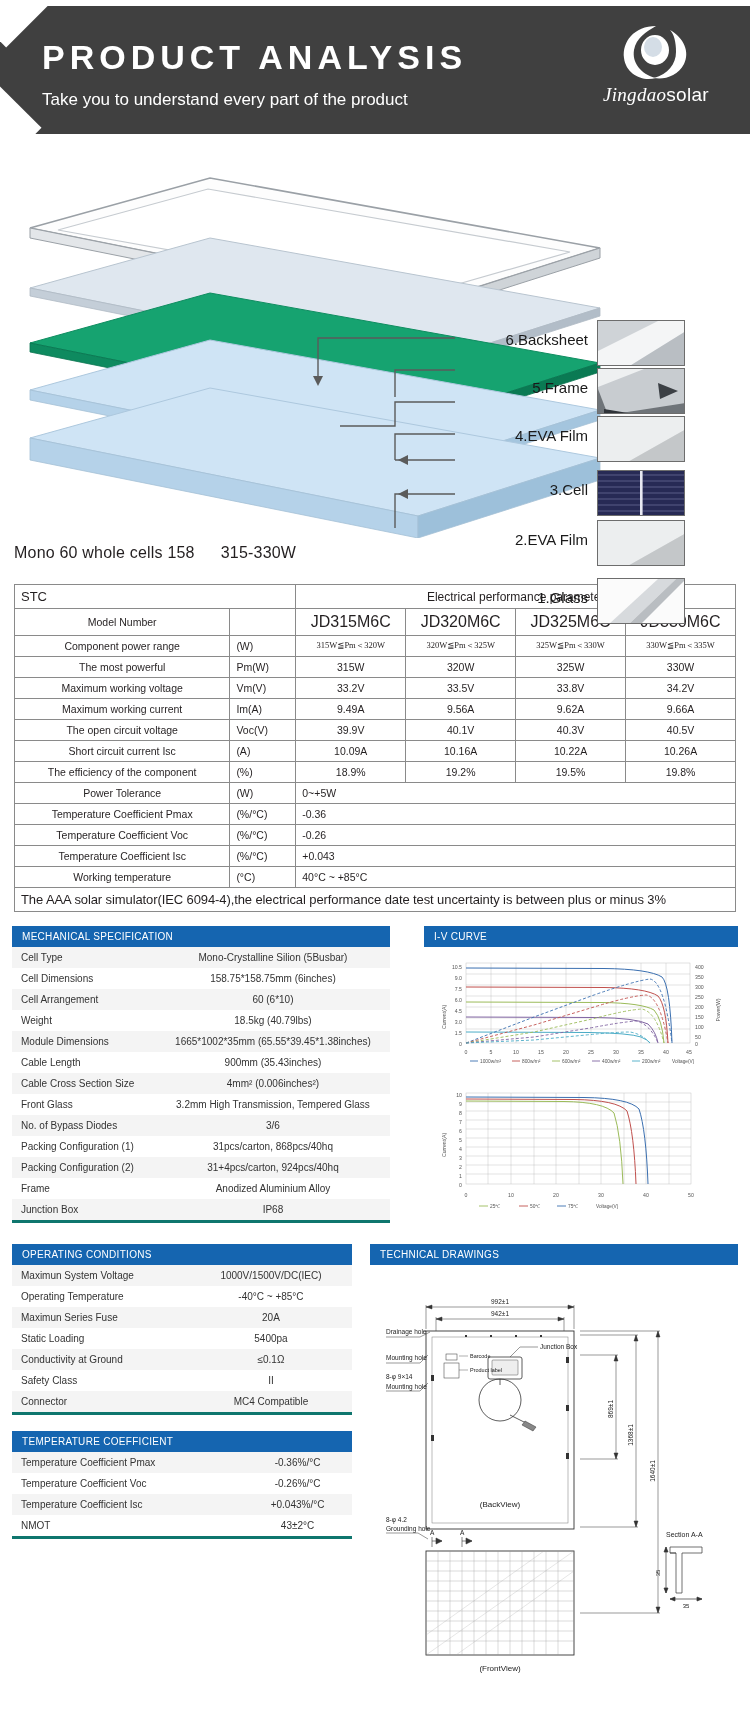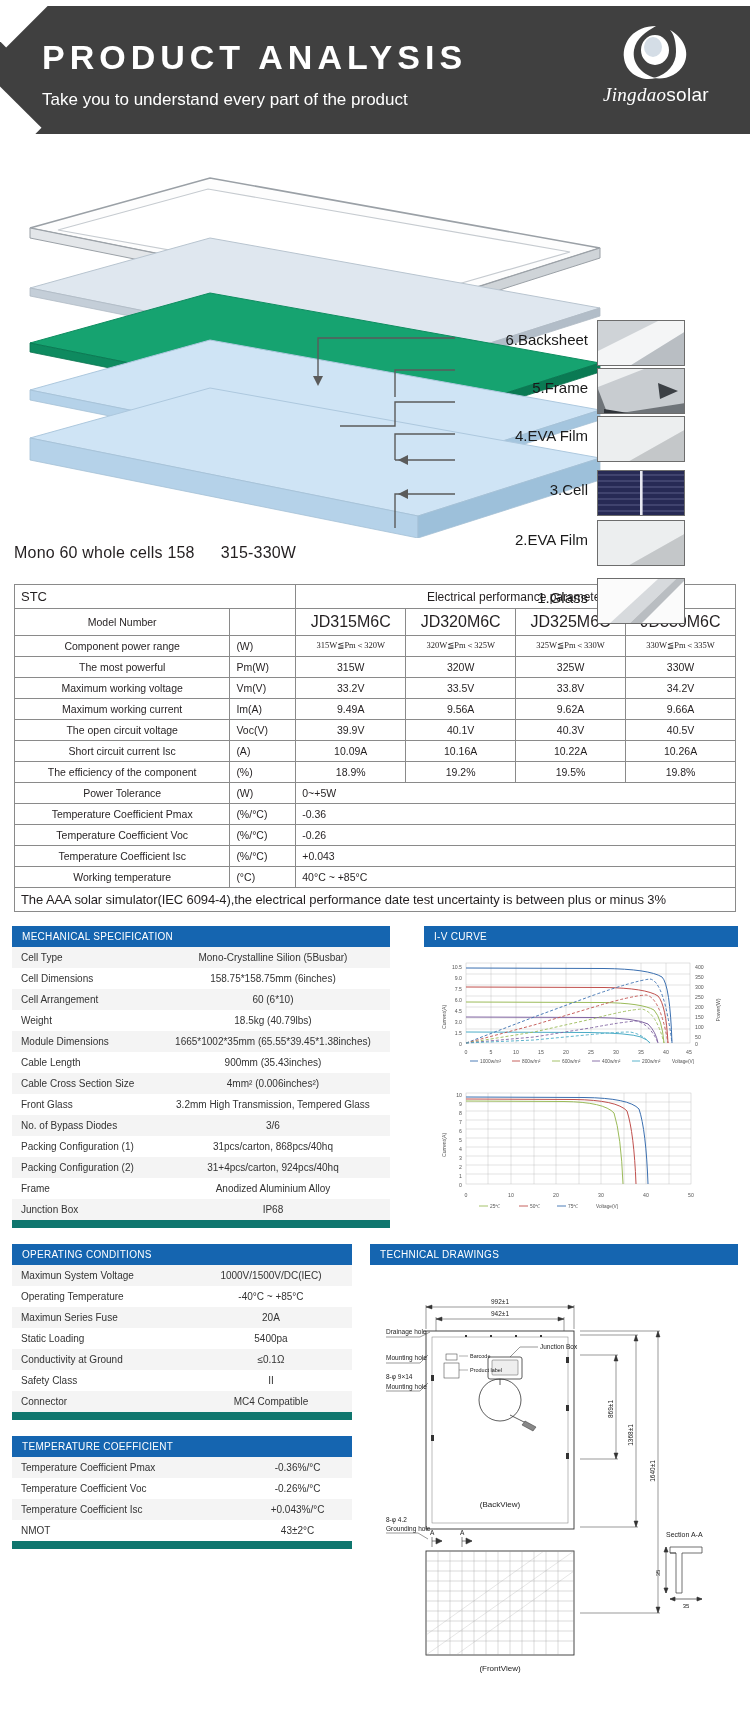--- a/index.html
+++ b/index.html
@@ -110,21 +110,21 @@
 
   
   table.spec {
     width:100%; border-collapse:collapse; font-size:10px;
   }
   table.spec td { padding:5px 9px; height:20px; }
   table.spec tr:nth-child(odd) td { background:#f4f4f4; }
   table.spec tr:nth-child(even) td { background:#ffffff; }
   table.spec td.k { text-align:left; color:#333; }
   table.spec td.v { text-align:center; color:#333; }
-  .spec-wrap { border-bottom:8px solid #0f766e; }
+  .spec-wrap { border-bottom:3px solid #0f766e; }
 
   
   .mid { position:relative; margin-top:14px; }
   .col-left { position:absolute; left:12px; top:0; width:378px; }
   .col-right { position:absolute; left:424px; top:0; width:314px; }
 
   .lower { position:relative; margin-top:0; }
   .low-left { position:absolute; left:12px; top:0; width:340px; }
   .low-right { position:absolute; left:370px; top:0; width:368px; }
 

